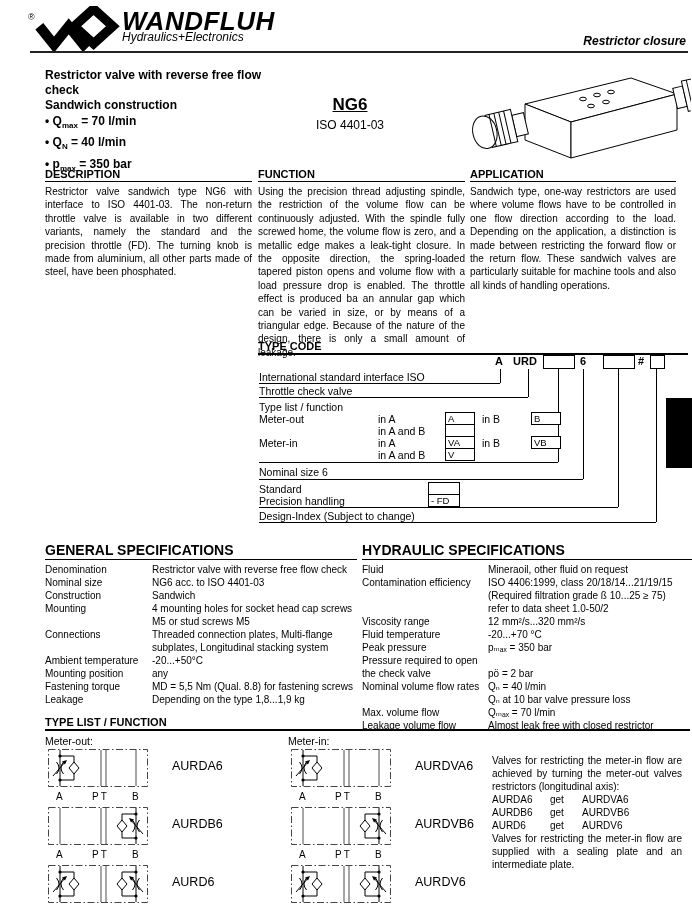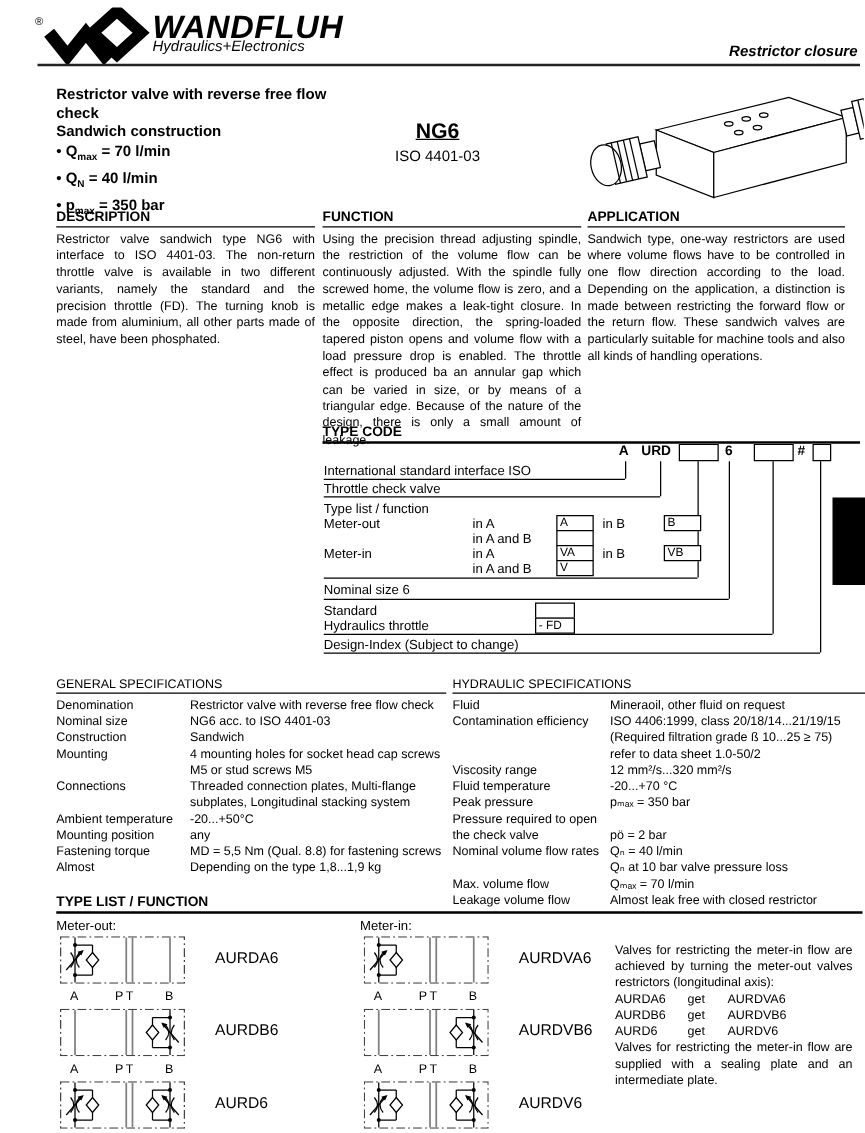--- a/index.html
+++ b/index.html
@@ -29,21 +29,21 @@
   #tc-head{position:absolute;left:0;top:0;font-size:11px;font-weight:bold;}
   #tc-rule{position:absolute;left:0;top:13px;width:430px;height:1.5px;background:#000;}
   .tc-txt{position:absolute;line-height:12px;white-space:nowrap;}
   .hline{position:absolute;height:1px;background:#000;}
   .vline{position:absolute;width:1px;background:#000;}
   .tc-box{position:absolute;border:1px solid #000;height:11px;font-size:9.5px;line-height:11px;padding-left:2px;background:#fff;}
   .tc-code{position:absolute;font-size:11px;font-weight:bold;line-height:13px;}
   #black-tab{position:absolute;left:666px;top:398px;width:26px;height:70px;background:#000;}
   
   .spec-sec{position:absolute;top:542px;}
-  .spec-h{font-size:10px;font-weight:normal;border-bottom:1.5px solid #000;padding-bottom:1px;margin-bottom:3px;}
+  .spec-h{font-size:14px;font-weight:bold;border-bottom:1.5px solid #000;padding-bottom:1px;margin-bottom:3px;}
   .spec-row{display:flex;font-size:10px;line-height:13px;}
   .spec-label{flex:0 0 auto;white-space:pre-line;}
   #general-rows .spec-label{width:107px;}
   #hydraulic-rows .spec-label{width:126px;}
   .spec-value{flex:1;white-space:pre-line;}
   
   #tl-head{position:absolute;left:45px;top:716px;font-size:11px;font-weight:bold;}
   #tl-rule{position:absolute;left:45px;top:729px;width:645px;height:1.5px;background:#000;}
   .tl-sub{position:absolute;font-size:10.5px;}
   .dg-col{position:absolute;top:749px;}
@@ -196,21 +196,21 @@
     <div class="tc-box" style="left:273px;top:96px;width:26px">VB</div>
     <div class="tc-txt" style="left:120px;top:109px">in A and B</div>
     <div class="tc-box" style="left:187px;top:108px;width:26px">V</div>
     <div class="hline" style="left:1px;top:122px;width:299px"></div>
 
     <div class="tc-txt" style="left:1px;top:126px">Nominal size 6</div>
     <div class="hline" style="left:1px;top:139px;width:324px"></div>
 
     <div class="tc-txt" style="left:1px;top:143px">Standard</div>
     <div class="tc-box" style="left:170px;top:142px;width:28px"></div>
-    <div class="tc-txt" style="left:1px;top:155px">Hydraulics throttle</div>
+    <div class="tc-txt" style="left:1px;top:155px">Precision handling</div>
     <div class="tc-box" style="left:170px;top:154px;width:28px">- FD</div>
     <div class="hline" style="left:1px;top:167px;width:359px"></div>
 
     <div class="tc-txt" style="left:1px;top:170px">Design-Index (Subject  to change)</div>
     <div class="hline" style="left:1px;top:182px;width:397px"></div>
   </div>
 
   <div id="black-tab"></div>
 
   <div class="spec-sec" style="left:45px;width:312px">
@@ -252,21 +252,21 @@
     <div class="spec-label">Mounting position</div>
     <div class="spec-value">any</div>
   </div>
 
   <div class="spec-row">
     <div class="spec-label">Fastening torque</div>
     <div class="spec-value">MD = 5,5 Nm (Qual. 8.8) for fastening screws</div>
   </div>
 
   <div class="spec-row">
-    <div class="spec-label">Almost</div>
+    <div class="spec-label">Leakage</div>
     <div class="spec-value">Depending on the type 1,8...1,9 kg</div>
   </div>
 </div>
   </div>
   <div class="spec-sec" style="left:362px;width:330px">
     <div class="spec-h">HYDRAULIC SPECIFICATIONS</div>
     <div id="hydraulic-rows">
   <div class="spec-row">
     <div class="spec-label">Fluid</div>
     <div class="spec-value">Mineraoil, other fluid on request</div>

